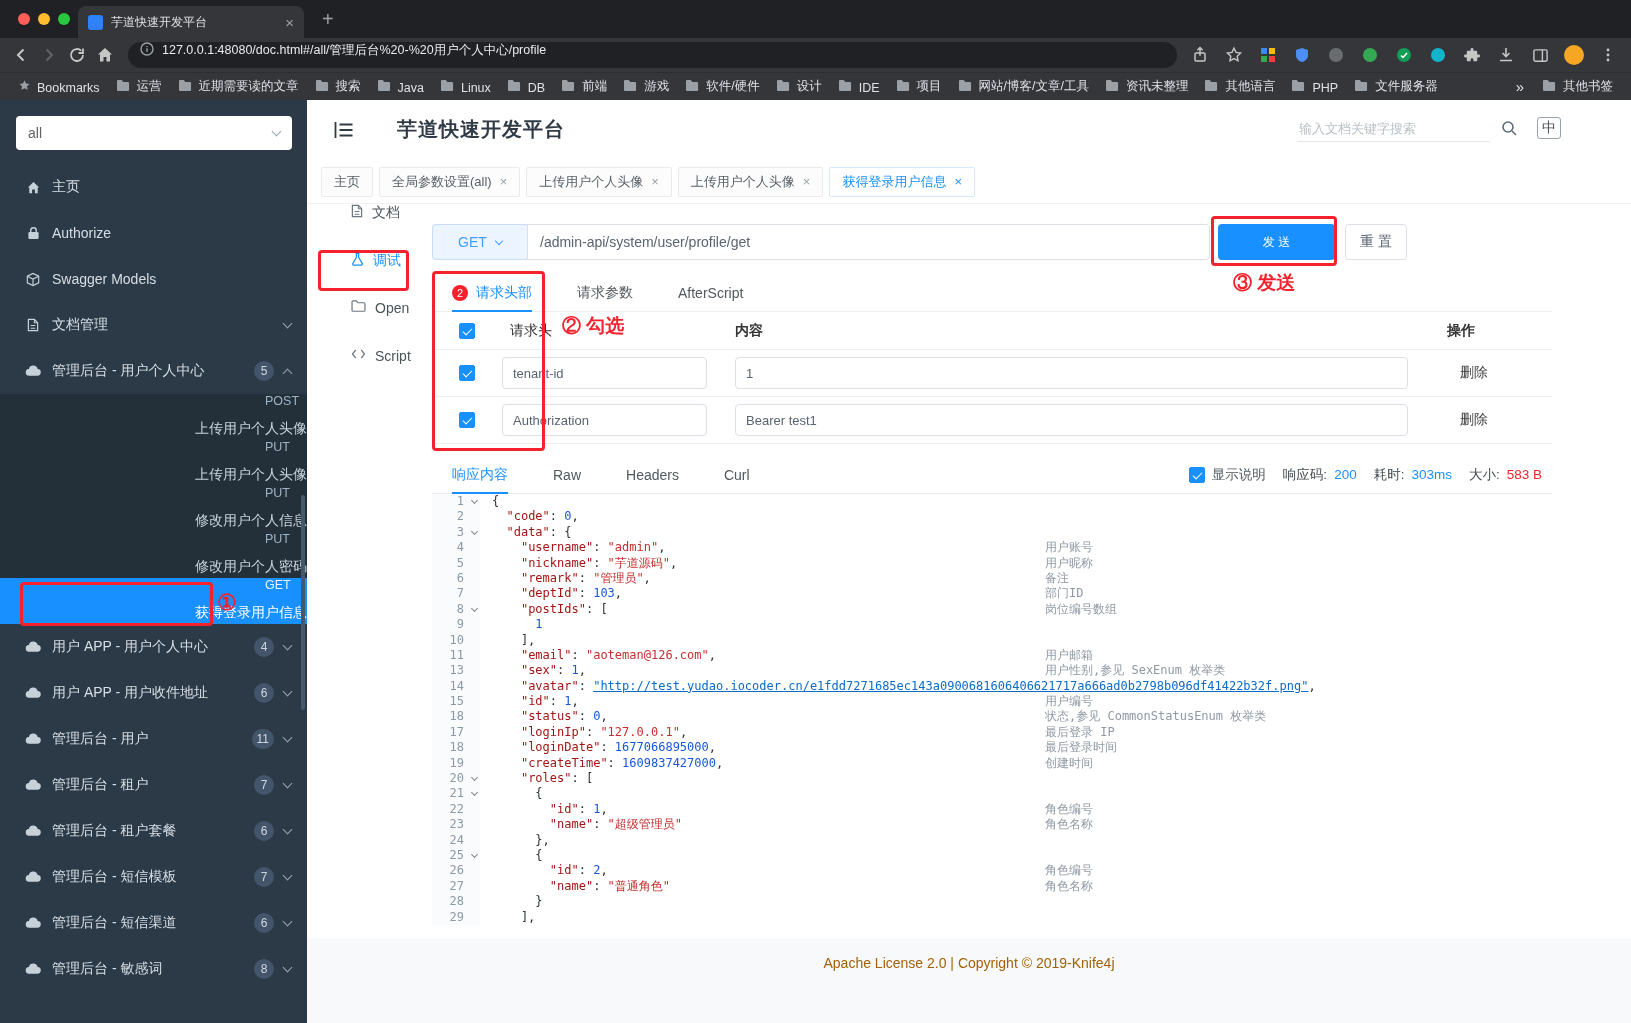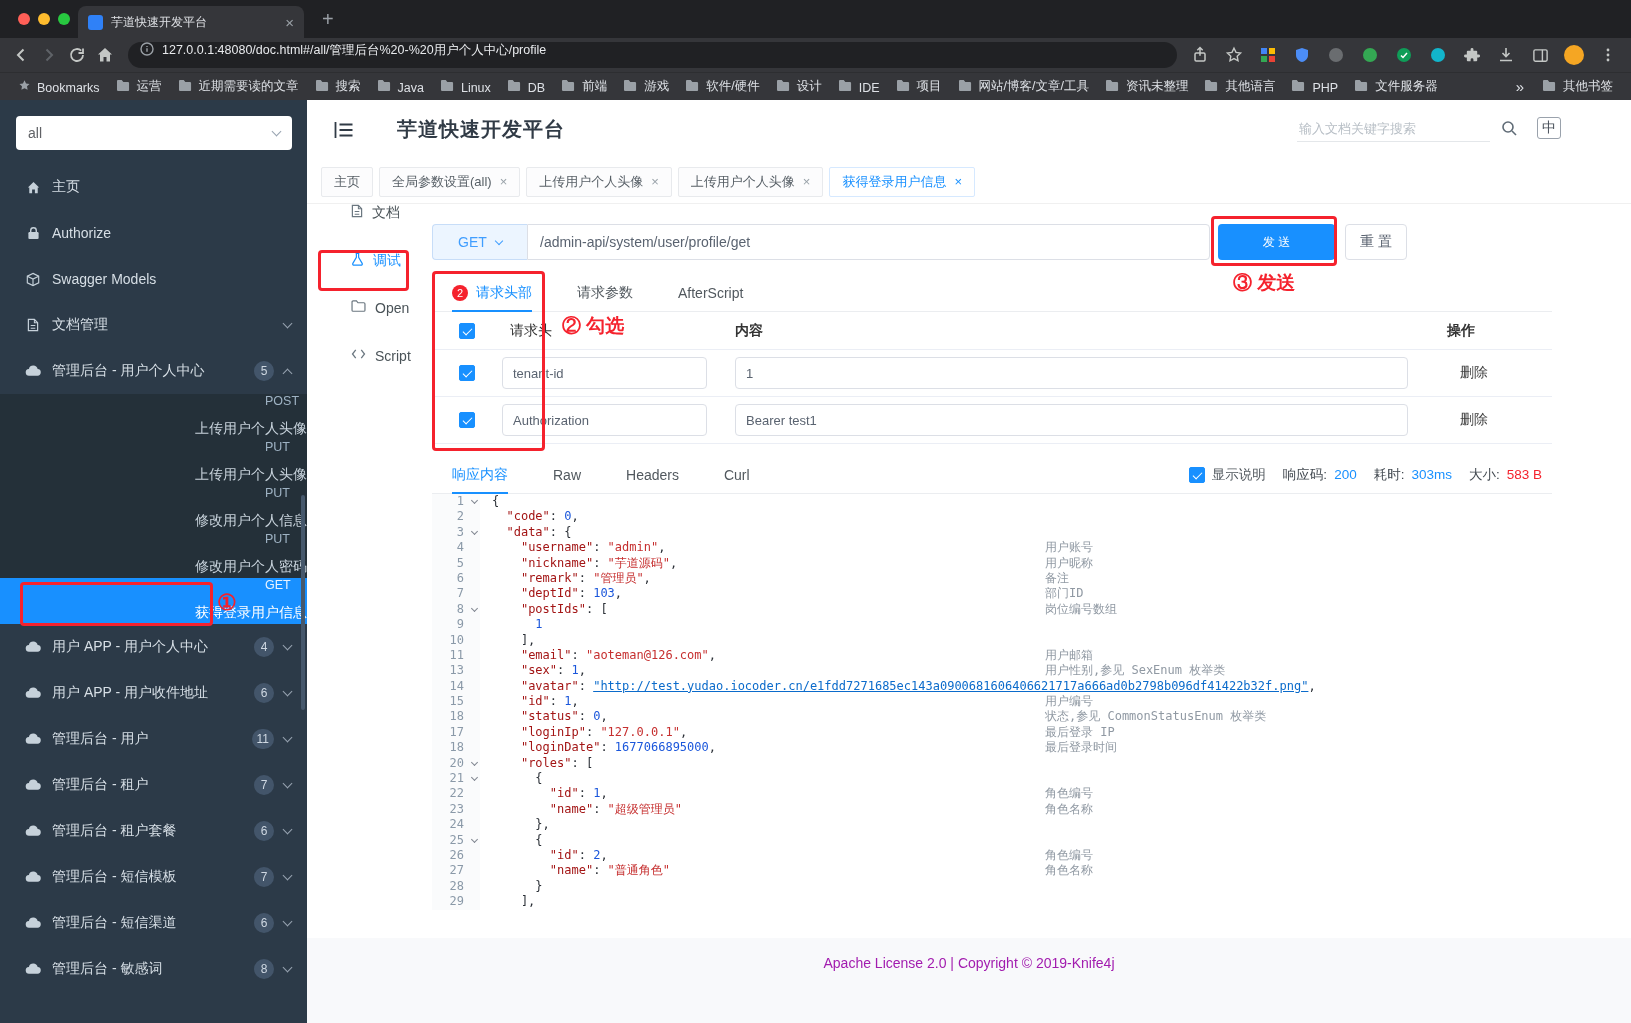--- a/index.html
+++ b/index.html
@@ -117,21 +117,21 @@
   .fold { position:absolute; right:3px; top:4px; width:5px; height:5px; border-right:1.3px solid #808690; border-bottom:1.3px solid #808690; transform:rotate(45deg); }
   .e-code { flex:1; position:relative; padding-left:12px; white-space:pre; overflow:visible; }
   .tk { position:relative; z-index:1; }
   .tk-p { color:#2a2f36; }
   .tk-k { color:#a31515; }
   .tk-s { color:#c62f2f; }
   .tk-d { color:#1a56db; }
   .tk-u { color:#0b6bcb; text-decoration:underline; }
   .e-cmt { position:absolute; left:565px; top:0; color:#9099a3; z-index:0; white-space:pre; }
 
-  .m-footer { position:absolute; left:0; right:0; bottom:0; height:85px; background:#f8f9fb; display:flex; justify-content:center; padding-top:17px; font-size:14px; color:#a21caf; }
+  .m-footer { position:absolute; left:0; right:0; bottom:0; height:85px; background:#f8f9fb; display:flex; justify-content:center; padding-top:17px; font-size:14px; color:#a16207; }
 
   
   .anno-box { position:absolute; border:3px solid #f5222d; border-radius:4px; z-index:40; pointer-events:none; }
   .anno-label { position:absolute; color:#f5222d; font-size:19px; font-weight:700; z-index:40; pointer-events:none; white-space:nowrap; }
 </style>
 </head>
 <body>
 
 <div class="page">
 
@@ -749,20 +749,24 @@
               </div>
               <div class="e-row">
                 <span class="e-gutter">17</span>
                 <span class="e-code"><span class="e-cmt">最后登录 IP</span><span class="tk tk-p">    </span><span class="tk tk-k">"loginIp"</span><span class="tk tk-p">: </span><span class="tk tk-s">"127.0.0.1"</span><span class="tk tk-p">,</span></span>
               </div>
               <div class="e-row">
                 <span class="e-gutter">18</span>
                 <span class="e-code"><span class="e-cmt">最后登录时间</span><span class="tk tk-p">    </span><span class="tk tk-k">"loginDate"</span><span class="tk tk-p">: </span><span class="tk tk-d">1677066895000</span><span class="tk tk-p">,</span></span>
               </div>
               <div class="e-row">
+                <span class="e-gutter">19</span>
+                <span class="e-code"><span class="e-cmt">创建时间</span><span class="tk tk-p">    </span><span class="tk tk-k">"createTime"</span><span class="tk tk-p">: </span><span class="tk tk-d">1609837427000</span><span class="tk tk-p">,</span></span>
+              </div>
+              <div class="e-row">
                 <span class="e-gutter">20<i class="fold"></i></span>
                 <span class="e-code"><span class="tk tk-p">    </span><span class="tk tk-k">"roles"</span><span class="tk tk-p">: [</span></span>
               </div>
               <div class="e-row">
                 <span class="e-gutter">21<i class="fold"></i></span>
                 <span class="e-code"><span class="tk tk-p">      {</span></span>
               </div>
               <div class="e-row">
                 <span class="e-gutter">22</span>
                 <span class="e-code"><span class="e-cmt">角色编号</span><span class="tk tk-p">        </span><span class="tk tk-k">"id"</span><span class="tk tk-p">: </span><span class="tk tk-d">1</span><span class="tk tk-p">,</span></span>

